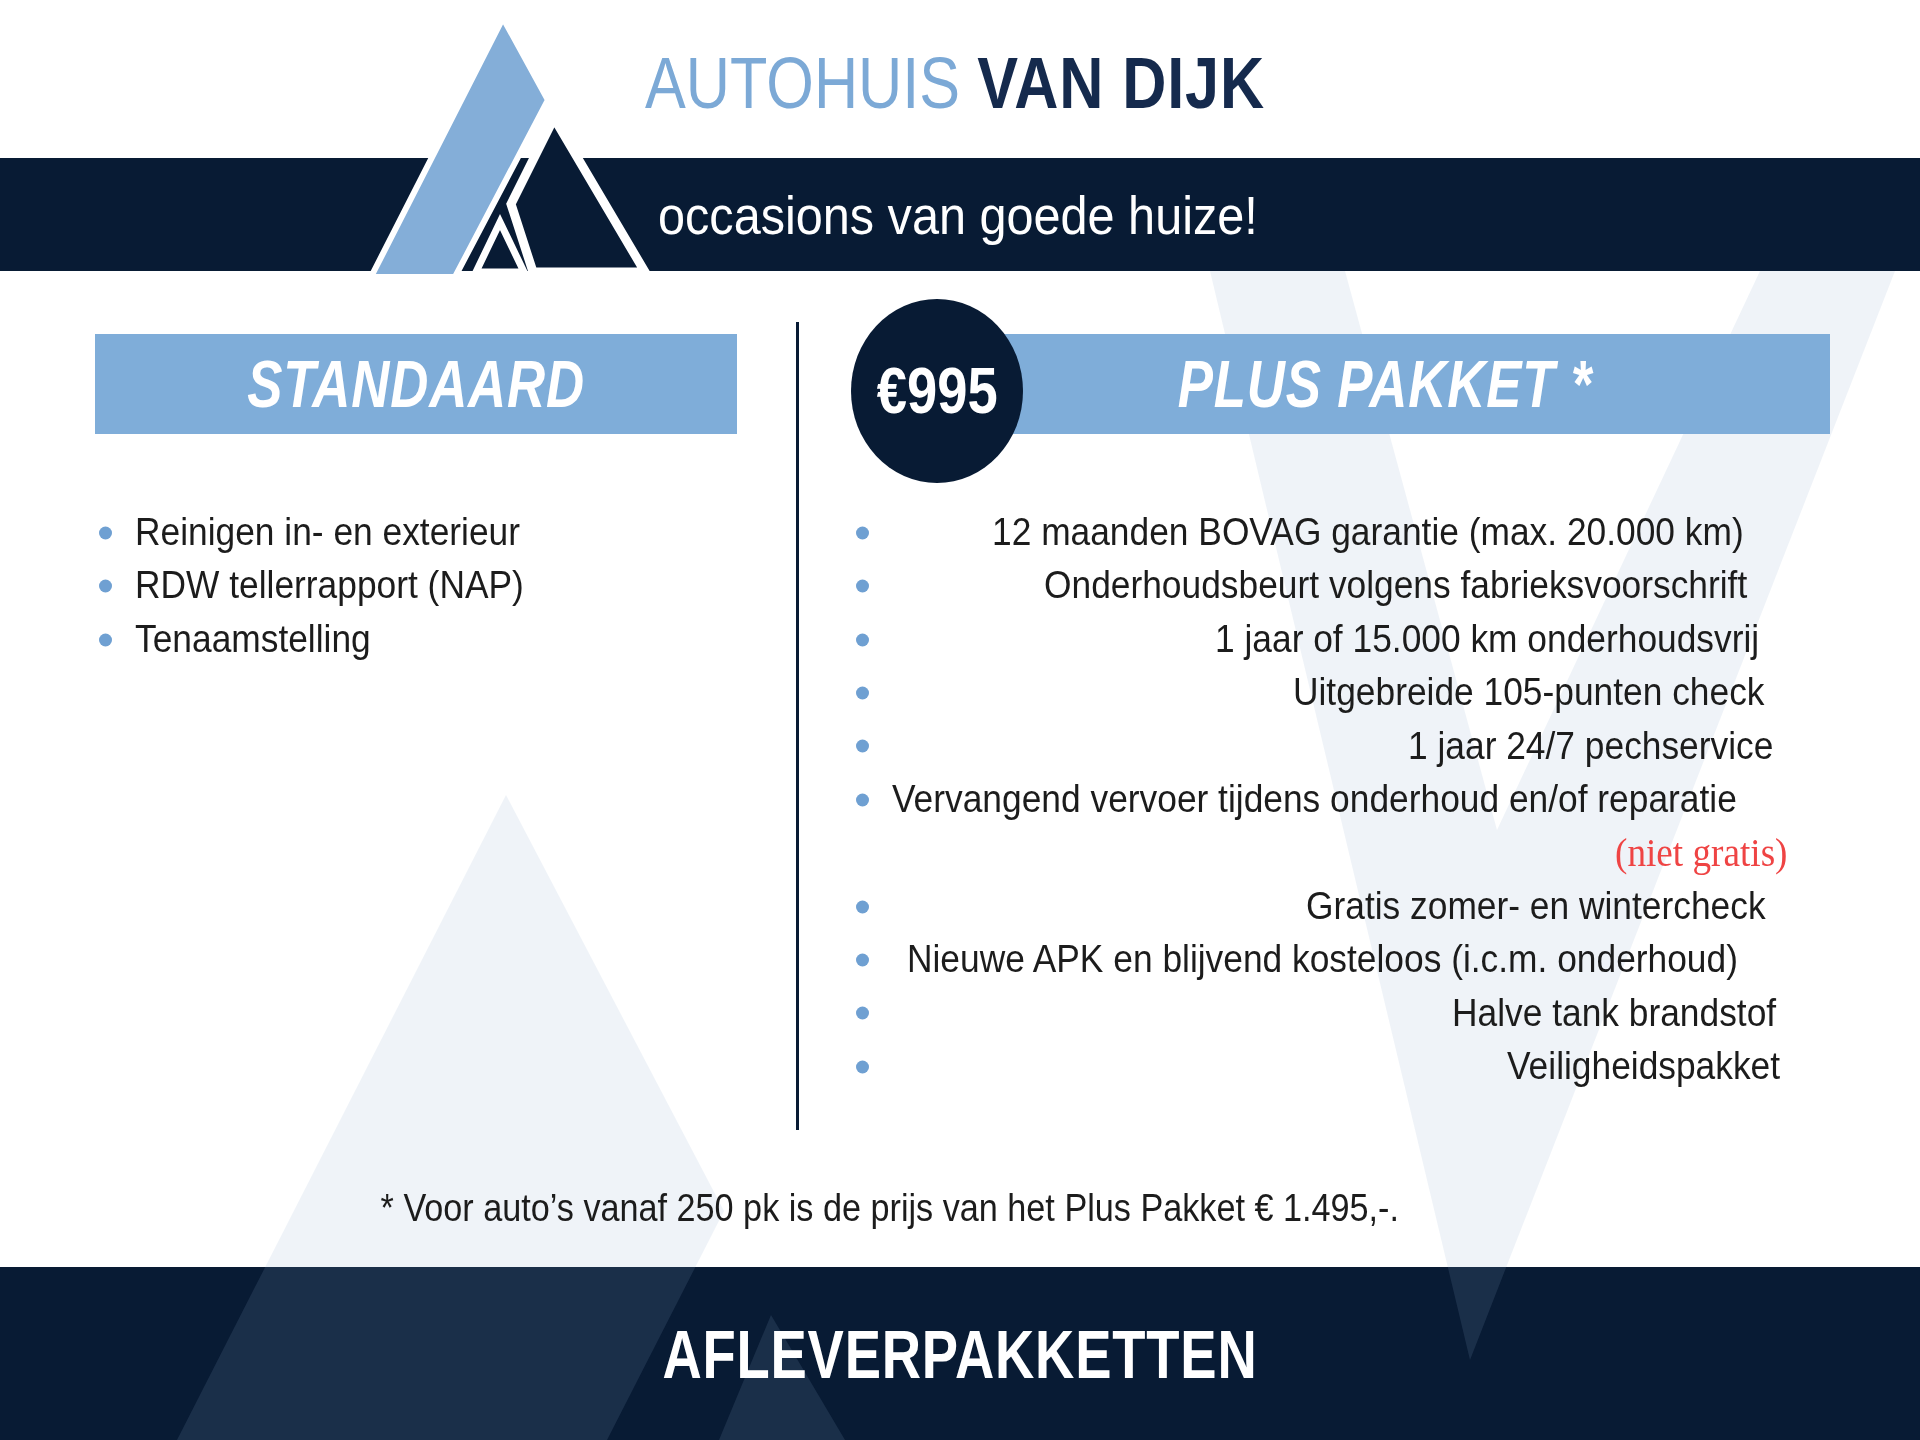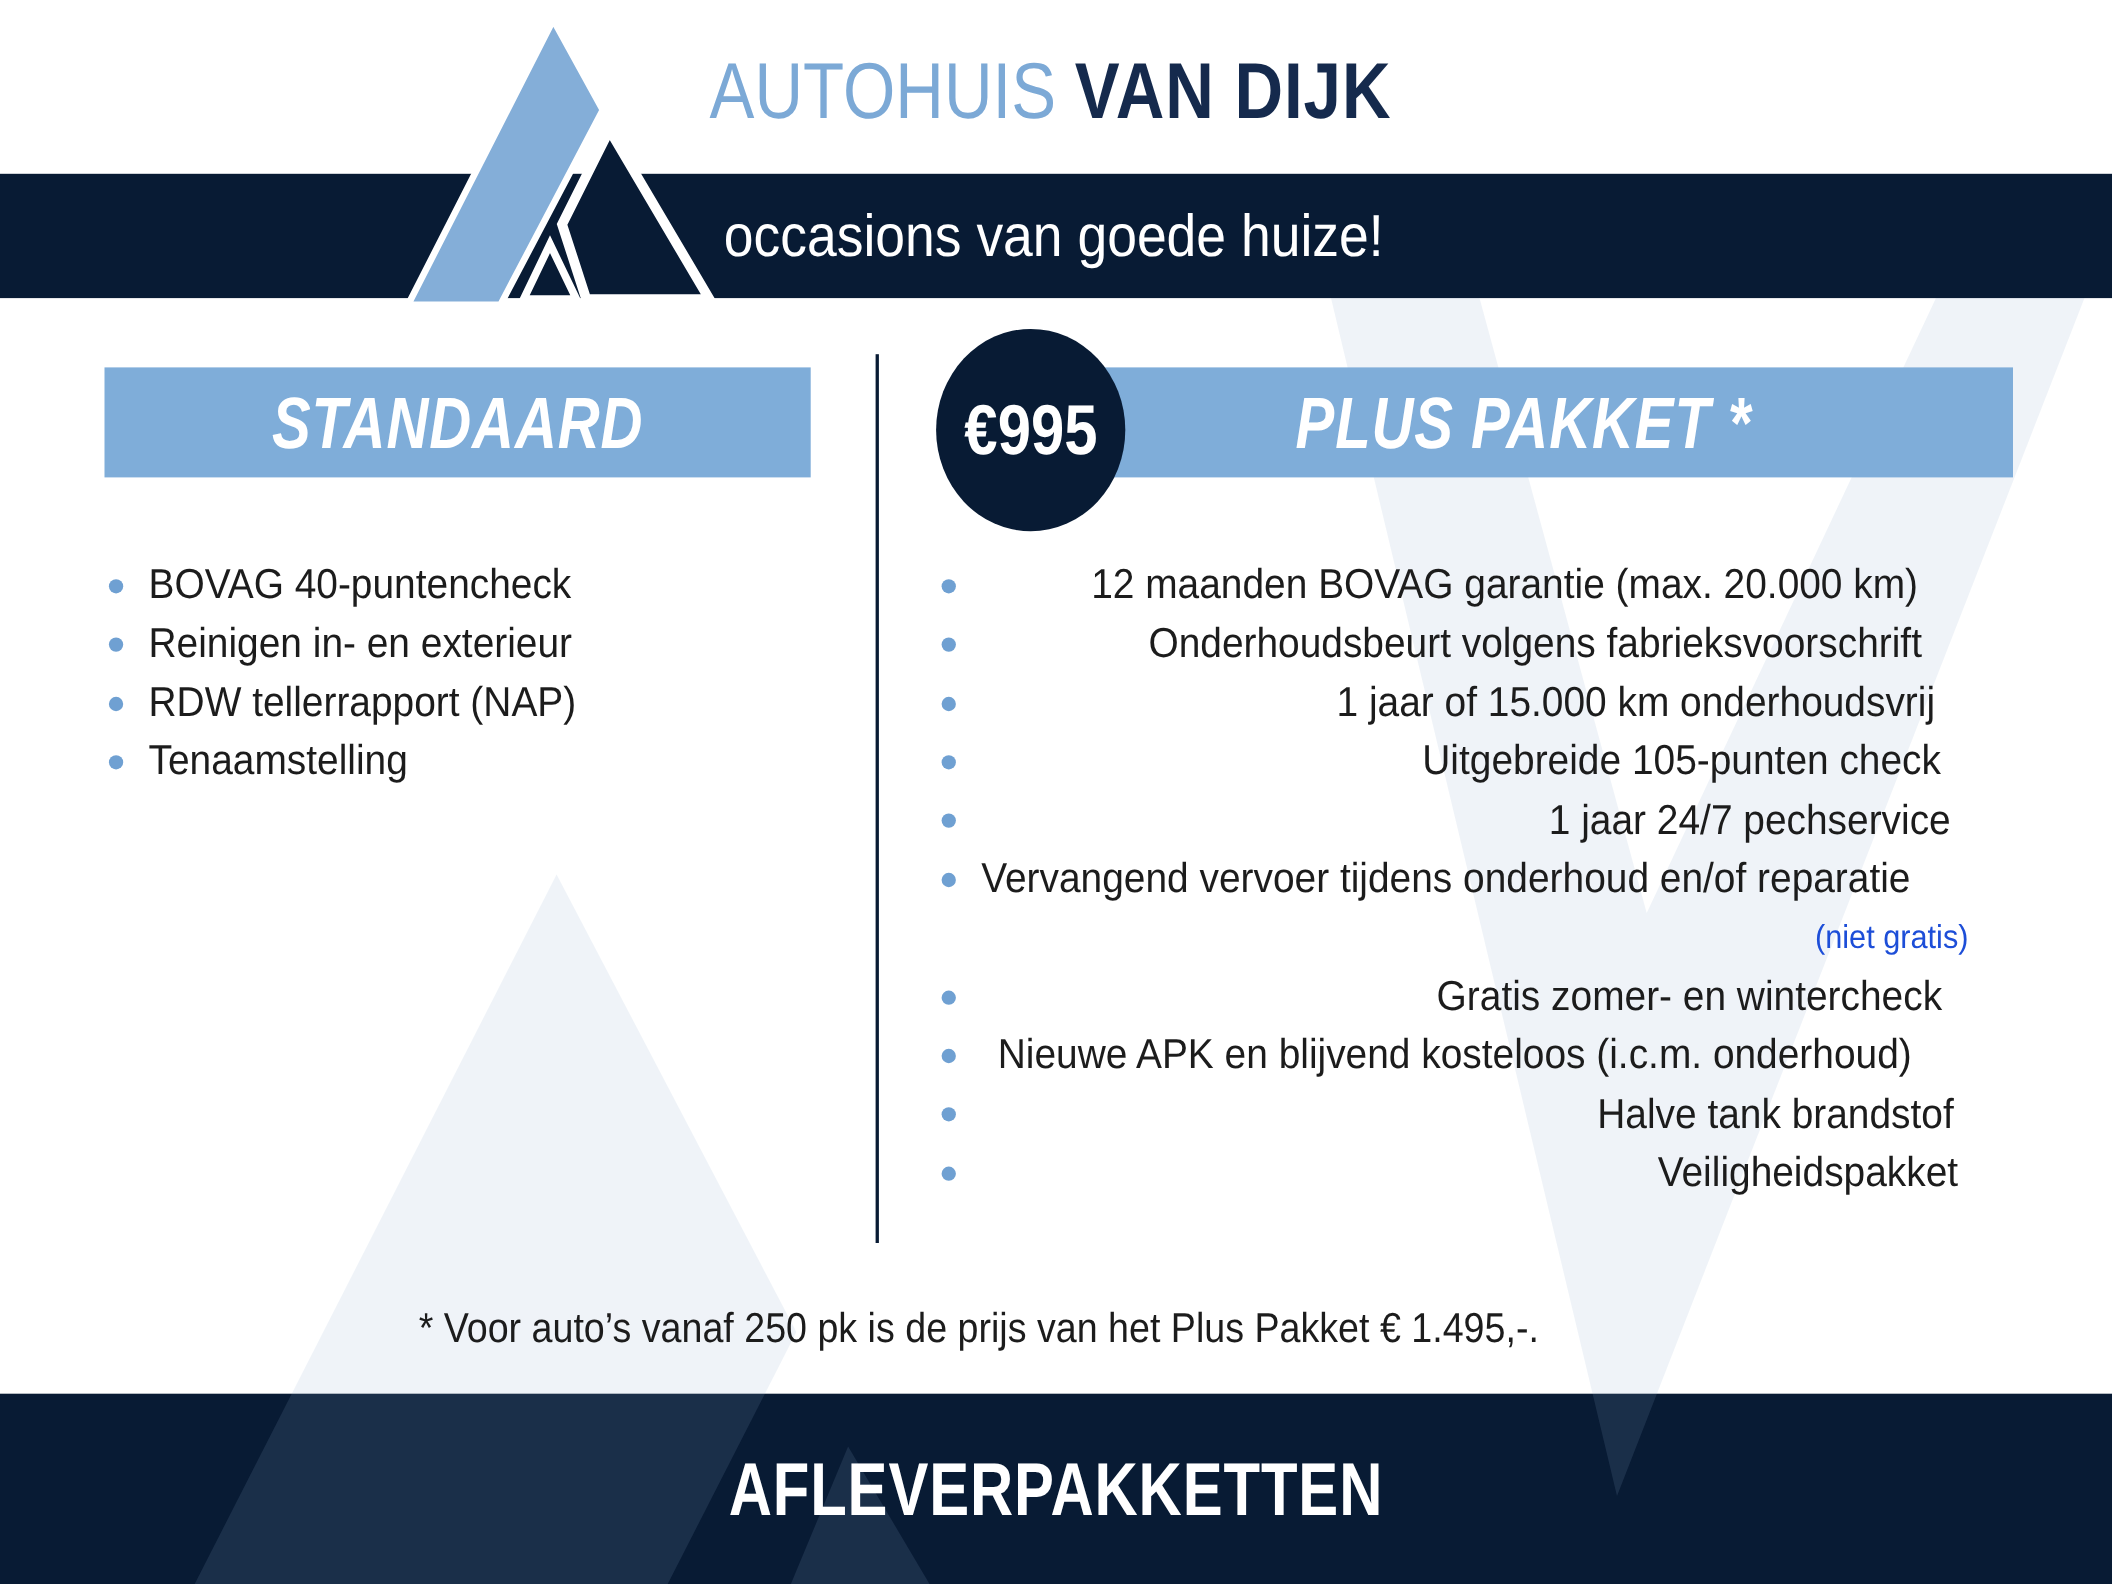--- a/index.html
+++ b/index.html
@@ -49,21 +49,21 @@
   #divider{left:796px;top:322px;width:3px;height:808px;background:var(--navy);}
   
   ul.pkg-list{list-style:none;margin:0;padding:0;}
   #list-standard{left:95px;top:506px;}
   #list-plus{left:852px;top:506px;text-align:right;}
   ul.pkg-list li{position:relative;line-height:53.4px;font-size:38px;color:var(--text-dark);
     padding-left:40px;white-space:nowrap;}
   ul.pkg-list li .li-inner{display:inline-block;transform:scaleX(.93);transform-origin:left center;}
   ul.pkg-list li::before{content:"";position:absolute;left:4px;top:50%;transform:translateY(-50%);
     width:13px;height:13px;border-radius:50%;background:var(--bullet-blue);}
-  ul.pkg-list li.note{font-size:30px;color:#1d4ed8;}
+  ul.pkg-list li.note{font-size:40px;color:#ef4444;font-family:Liberation Serif, serif;}
   ul.pkg-list li.note::before{display:none;}
   
   #footnote{left:0;top:1186px;width:1780px;text-align:center;font-size:38px;line-height:44px;color:var(--text-dark);}
   #footnote .cond{display:inline-block;transform:scaleX(.9);transform-origin:center center;white-space:nowrap;}
   
   #footer-title{left:0;top:1320px;width:1920px;text-align:center;color:#ffffff;font-weight:700;
     font-size:68px;line-height:68px;}
   #footer-title .cond{display:inline-block;transform:scaleX(.8);transform-origin:center center;letter-spacing:1px;white-space:nowrap;}
 </style>
 </head>
@@ -98,21 +98,20 @@
   </svg>
 
   <div class="abs" id="brand"><span class="cond"><span class="brand-light">AUTOHUIS</span><span class="brand-light">&nbsp;</span><span class="brand-bold">VAN DIJK</span></span>
   </div>
   <div class="abs" id="tagline">
     <span class="cond">occasions van goede huize!</span>
   </div>
 
   <ul class="abs pkg-list" id="list-standard">
 
-  <li class="item"><span class="li-inner">BOVAG 40-puntencheck</span></li>
       <li class="item"><span class="li-inner">Reinigen in- en exterieur</span></li>
       <li class="item"><span class="li-inner">RDW tellerrapport (NAP)</span></li>
       <li class="item"><span class="li-inner">Tenaamstelling</span></li>
     </ul>
 
   <ul class="abs pkg-list" id="list-plus">
 
   <li class="item"><span class="li-inner">12 maanden BOVAG garantie (max. 20.000 km)</span></li>
       <li class="item"><span class="li-inner">Onderhoudsbeurt volgens fabrieksvoorschrift</span></li>
       <li class="item"><span class="li-inner">1 jaar of 15.000 km onderhoudsvrij</span></li>

